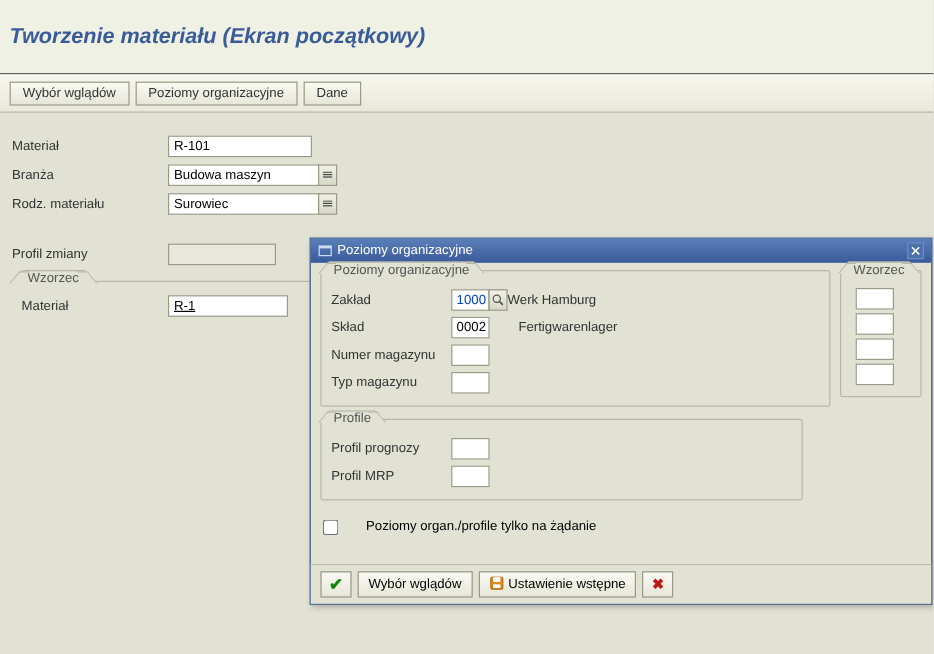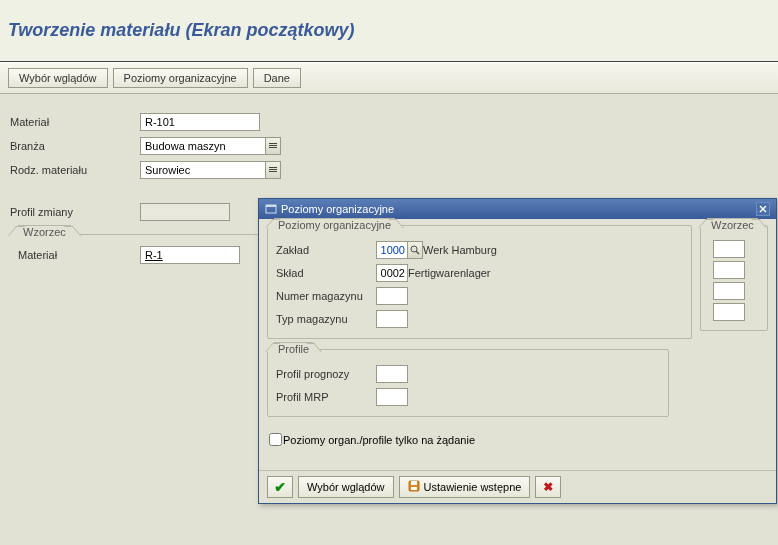--- a/index.html
+++ b/index.html
@@ -48,21 +48,21 @@
   .dlg-col-side { width: 68px; }
 
   .dlg-row { display: flex; align-items: center; margin-bottom: 3px; height: 20px; }
   .dlg-row .lbl { width: 100px; color: #333; padding-left: 0; }
   .dlg-row .inp { width: 32px; height: 18px; background: #fff; border: 1px solid #9a9a88; padding: 1px 2px; text-align: right; }
   .dlg-row .inp.hl { background: #fff; color: #0040c0; border: 1px solid #9a9a88; }
   .dlg-row .f4 { width: 16px; height: 18px; background: linear-gradient(#f0f0e4, #d8d8c8); border: 1px solid #9a9a88; margin-left: -1px; display: inline-flex; align-items: center; justify-content: center; cursor: pointer; }
   .dlg-row .desc { margin-left: 0; color: #333; }
   .dlg-col-side .inp2 { width: 32px; height: 18px; background: #fff; border: 1px solid #9a9a88; margin-bottom: 3px; display:block; }
 
-  .check-row { display: flex; align-items: center; gap: 1px; padding: 6px 2px 18px 2px; }
+  .check-row { display: flex; align-items: flex-start; gap: 23px; padding: 6px 2px 18px 2px; }
   .check-row input[type=checkbox] { width: 13px; height: 13px; }
 
   .dlg-btnbar { background: #e1e1d4; border-top: 1px solid #c0c0b0; padding: 5px 8px; display: flex; gap: 5px; align-items: center; }
   .dlg-btnbar .btn { background: linear-gradient(#fafaf4, #e6e6d8); border: 1px solid #9a9a88; padding: 3px 8px; cursor: pointer; display: inline-flex; align-items: center; gap: 4px; height: 22px; }
   .dlg-btnbar .btn.icon-only { width: 26px; justify-content: center; padding: 3px 0; }
   .ok-icon { color: #0a8a0a; font-weight: bold; font-size: 14px; }
   .save-icon svg { width: 12px; height: 12px; }
   .x-icon { color: #c01818; font-weight: bold; font-size: 12px; }
 </style>
 </head>
@@ -156,21 +156,21 @@
                   <circle cx="4" cy="4" r="3" fill="none" stroke="#555" stroke-width="1"></circle>
                   <line x1="6.2" y1="6.2" x2="9" y2="9" stroke="#555" stroke-width="1.5"></line>
                 </svg>
             </div>
             <div class="desc">Werk Hamburg</div>
           </div>
 
           <div class="dlg-row">
             <div class="lbl">Skład</div>
             <input class="inp" value="0002" style="">
-            <div class="desc" style="">Fertigwarenlager</div>
+            <div class="desc" style="margin-left:24px">Fertigwarenlager</div>
           </div>
 
           <div class="dlg-row">
             <div class="lbl">Numer magazynu</div>
             <input class="inp" value="" style="">
           </div>
 
           <div class="dlg-row">
             <div class="lbl">Typ magazynu</div>
             <input class="inp" value="" style="">

